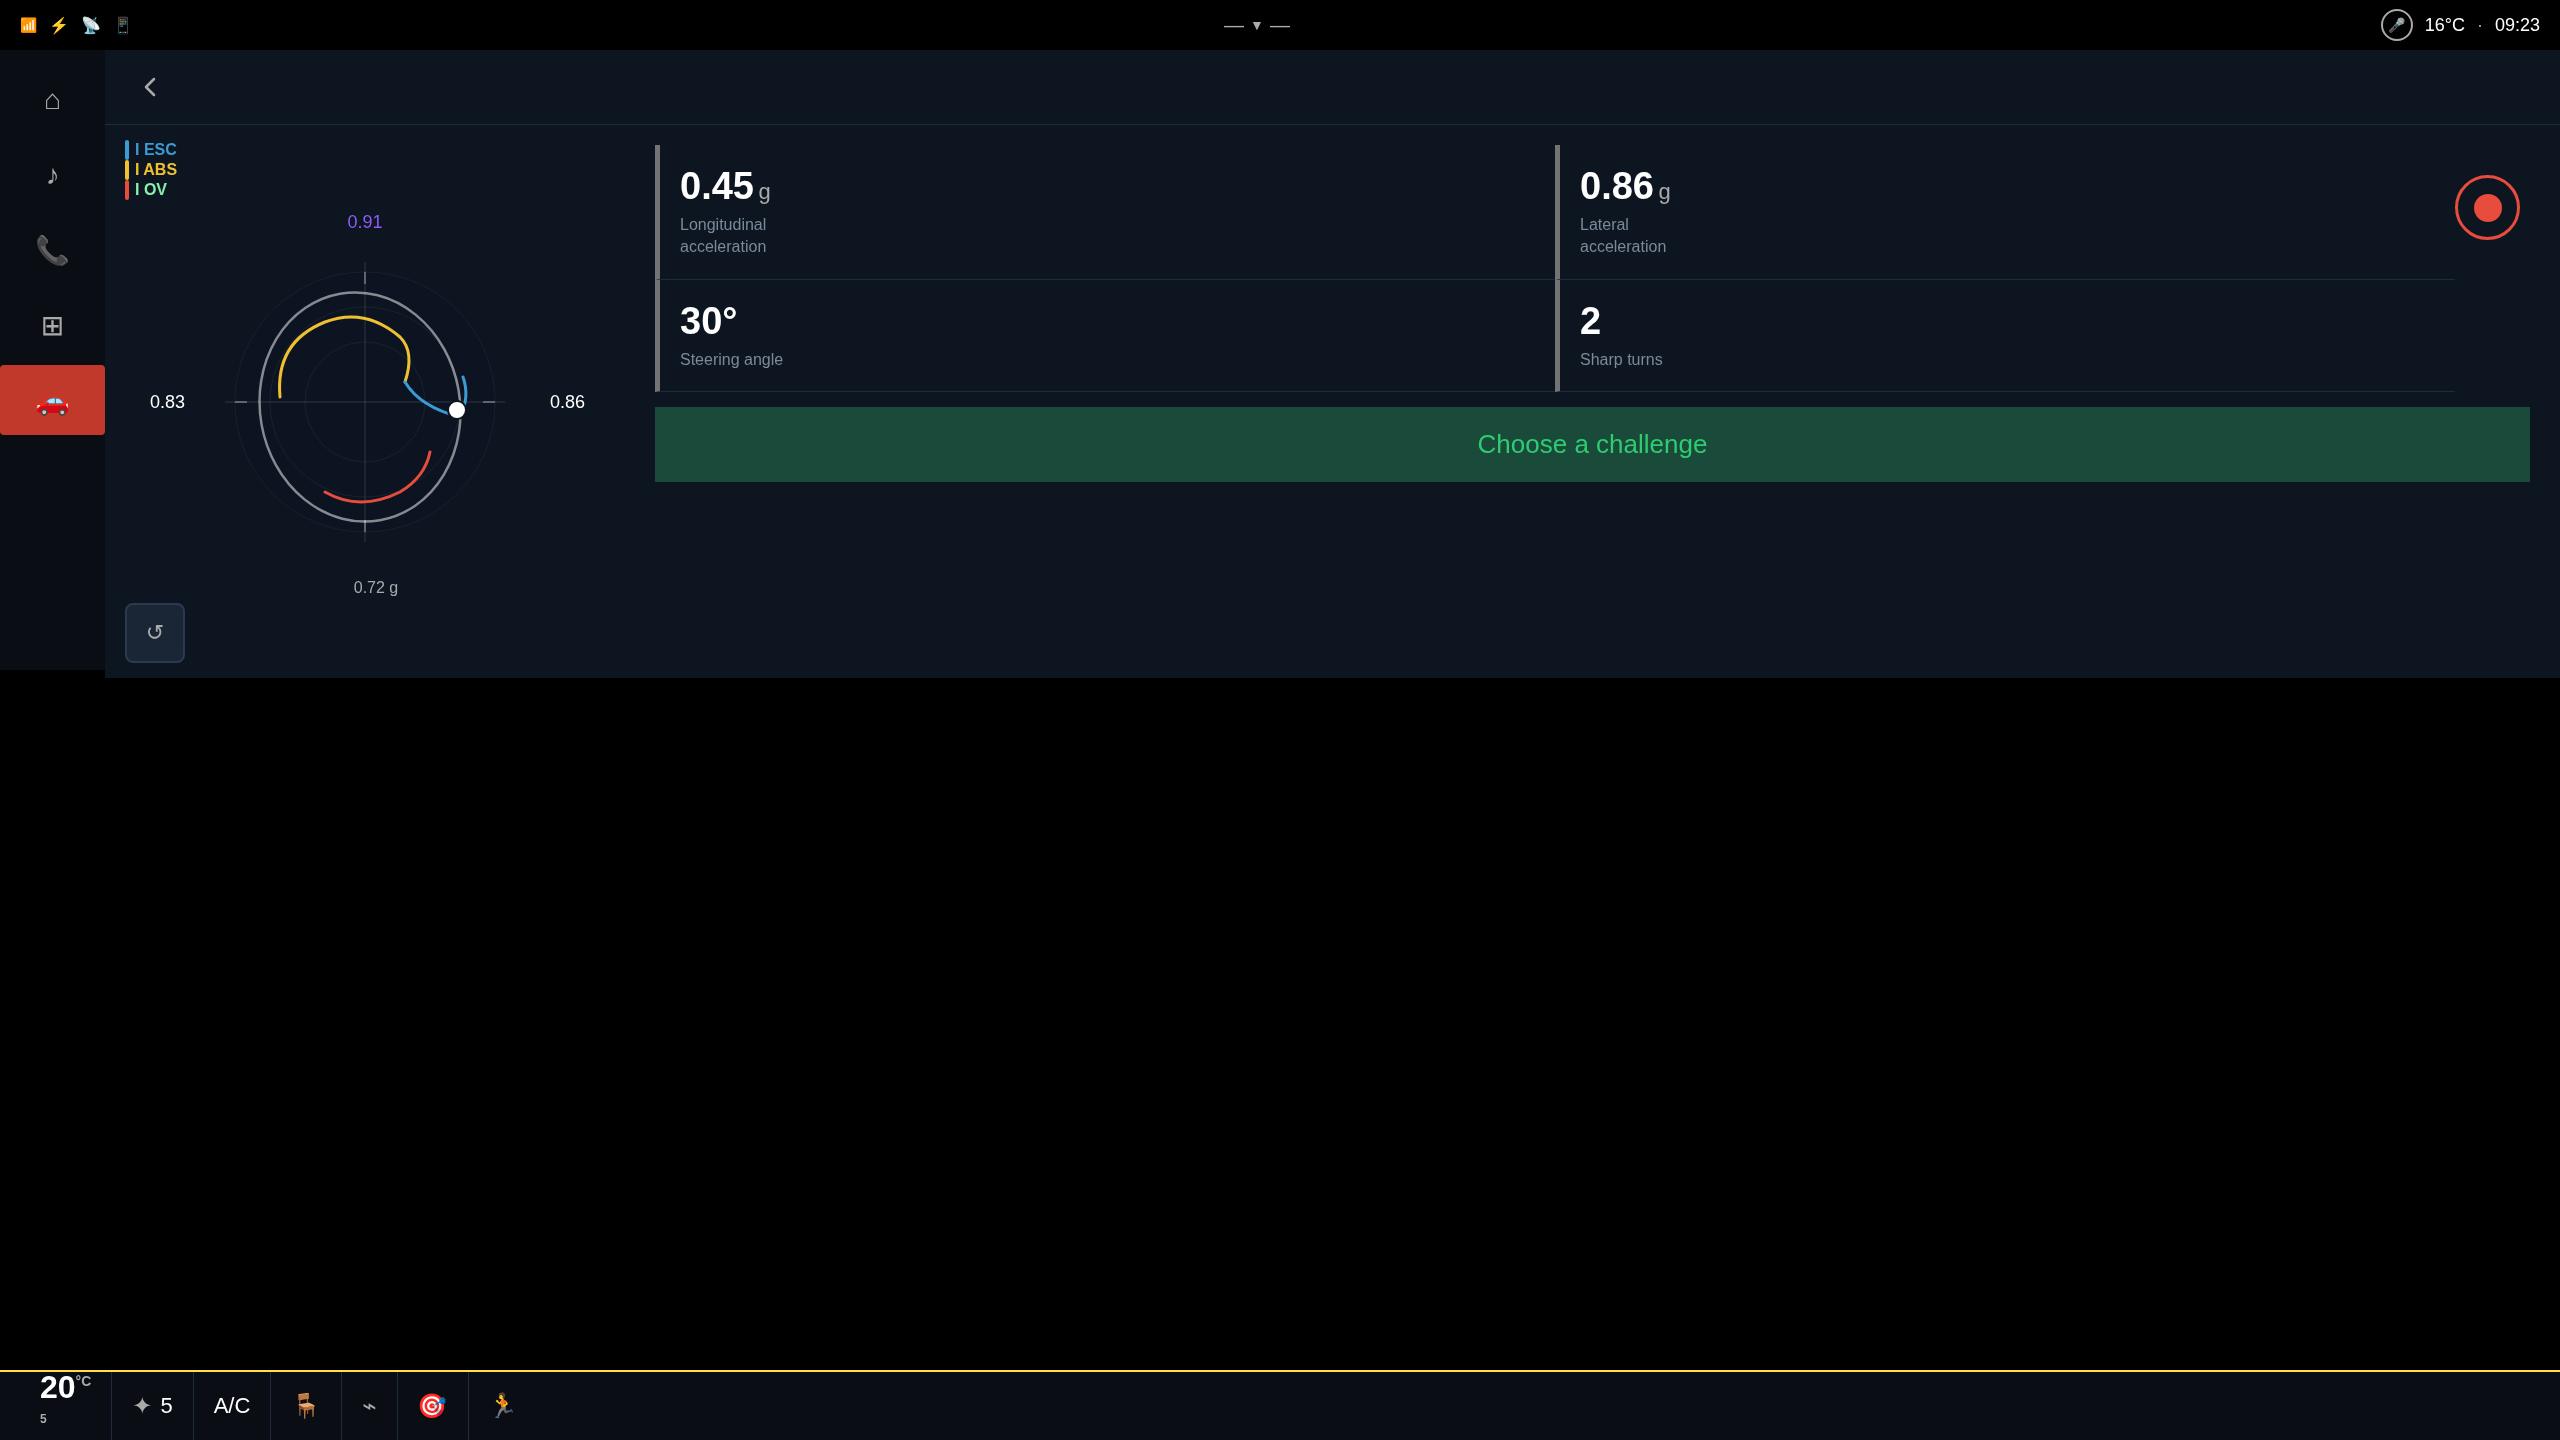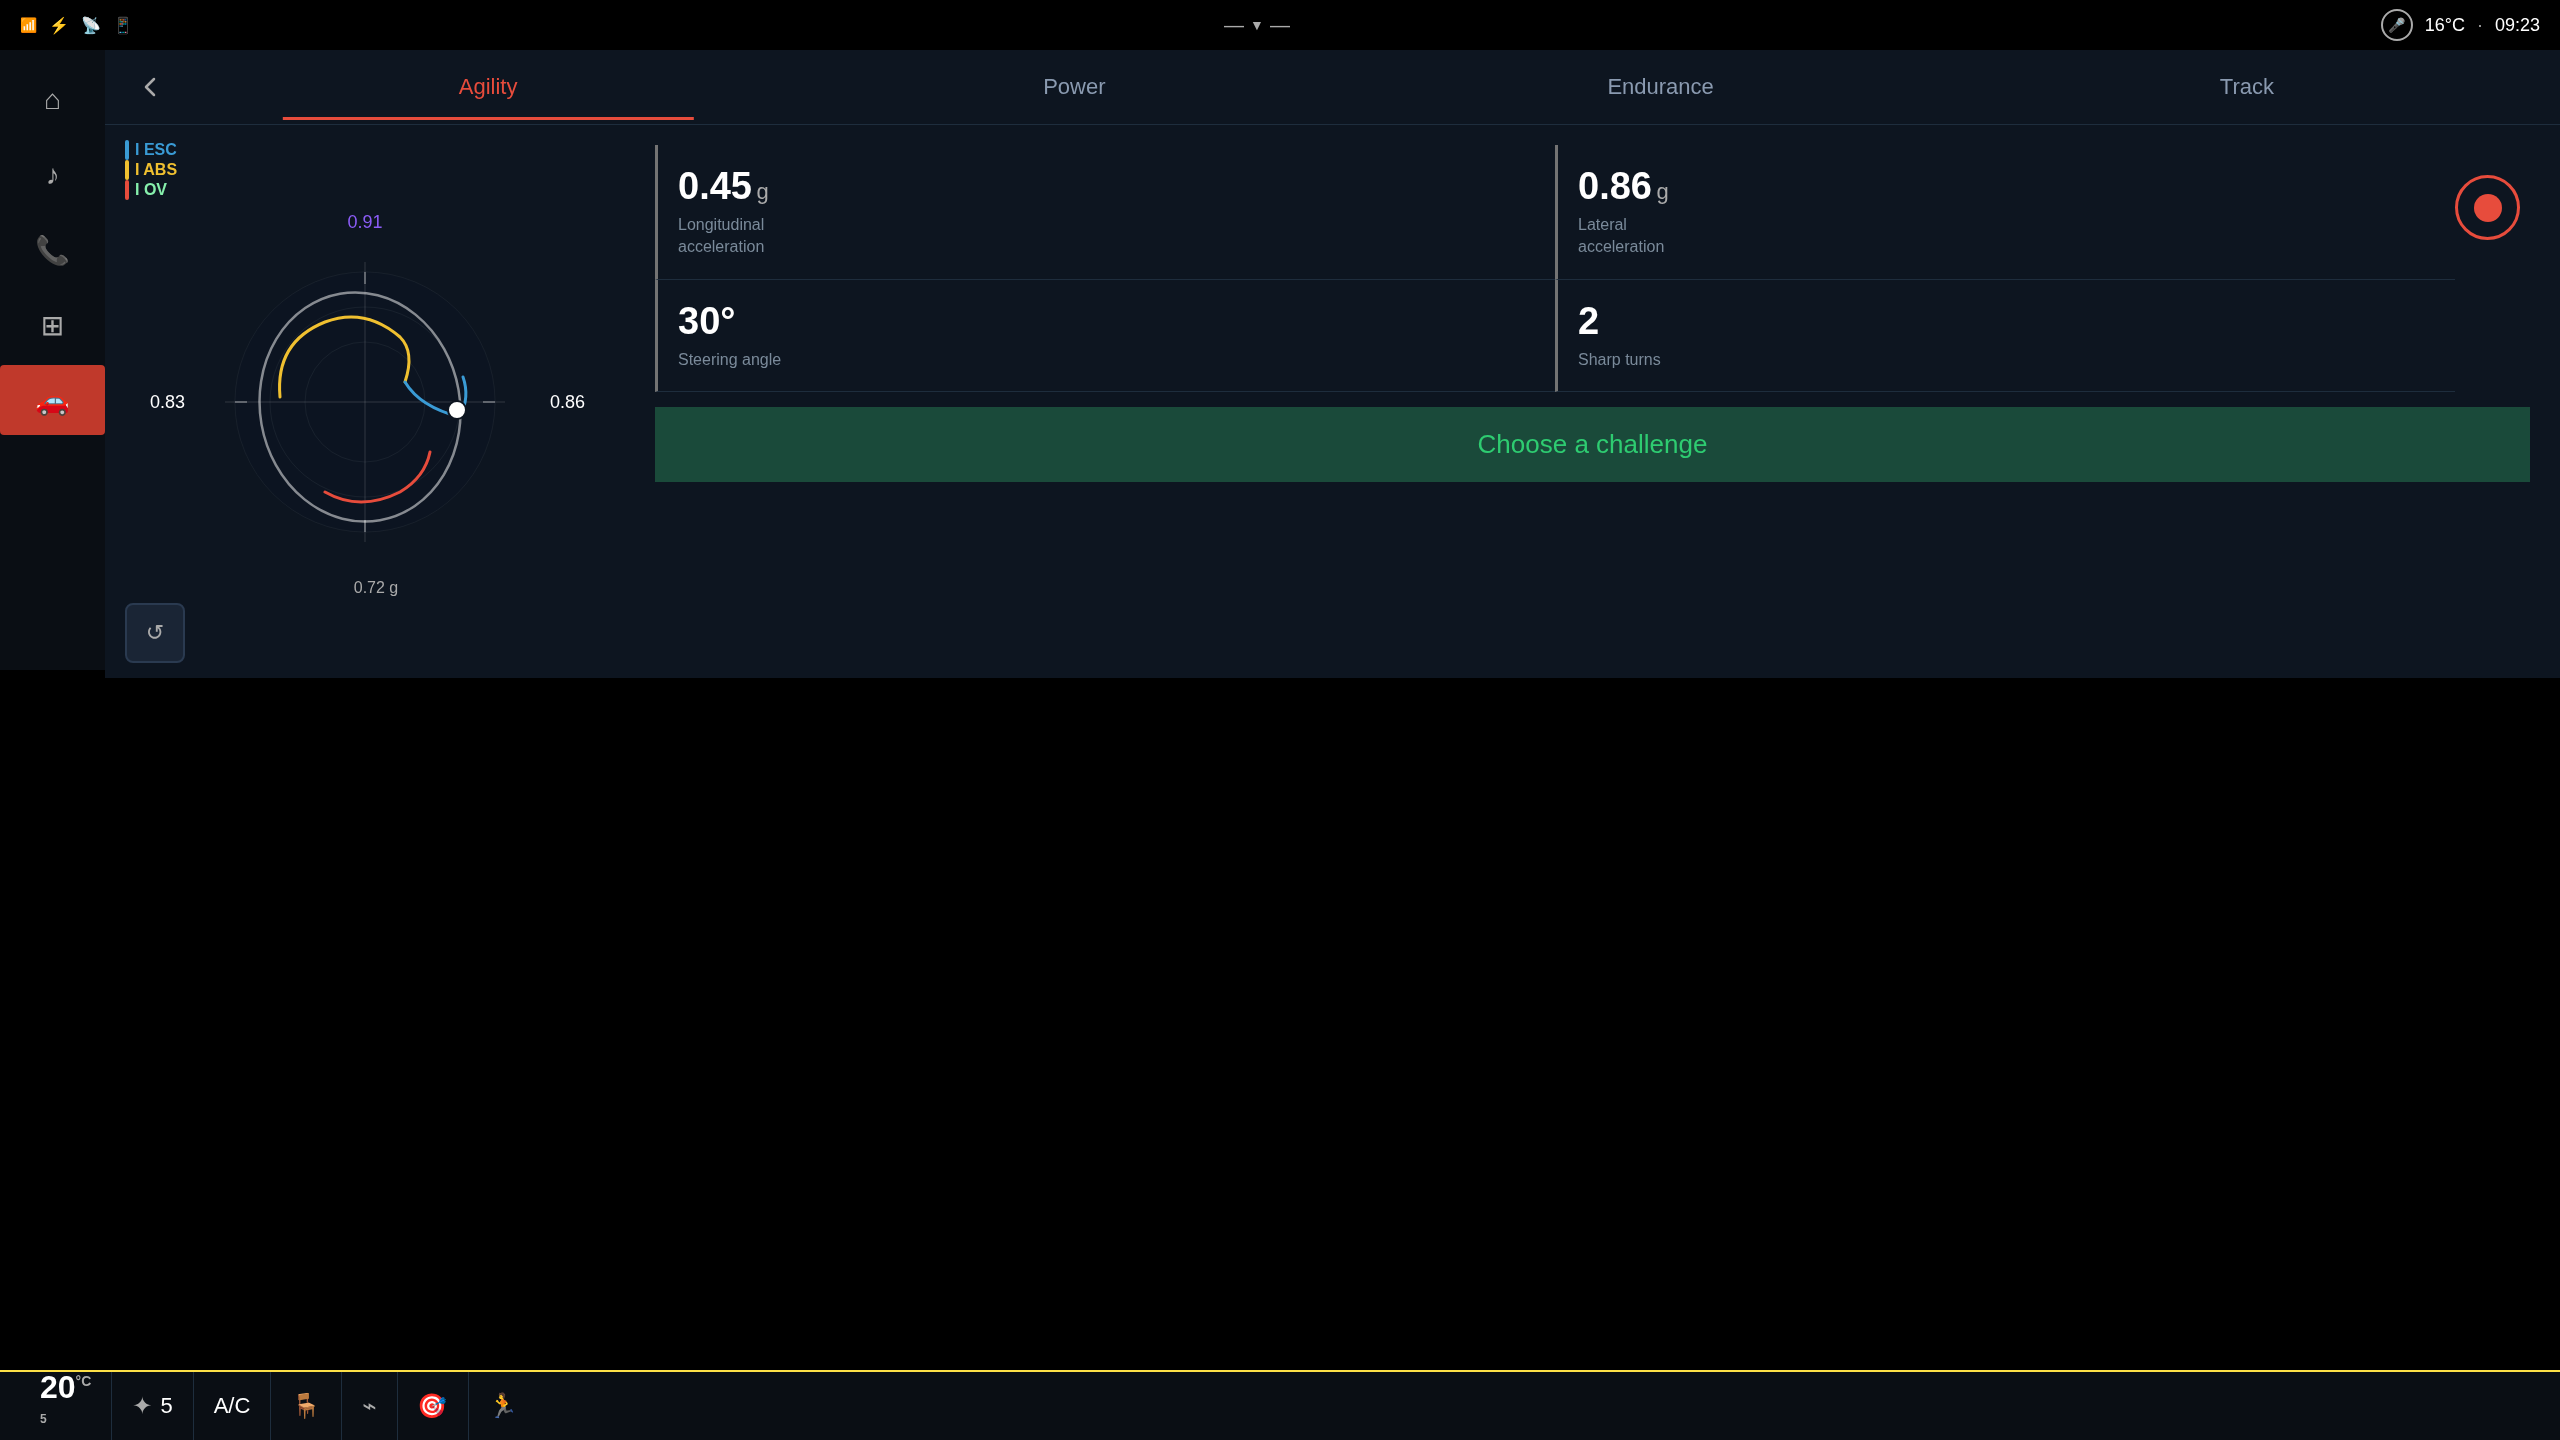--- a/index.html
+++ b/index.html
@@ -241,21 +241,21 @@
       gap: 0;
     }
     .stats-grid {
       display: grid;
       grid-template-columns: 1fr 1fr;
       gap: 0;
       flex: 1;
     }
     .stat-cell {
       padding: 20px 20px;
-      border-left: 3px solid #737373;
+      border-left: 5px solid #737373;
       border-bottom: 1px solid #1e2d3d;
     }
     .stat-value {
       font-size: 38px;
       font-weight: bold;
       color: #fff;
     }
     .stat-unit {
       font-size: 22px;
       font-weight: normal;
@@ -386,34 +386,20 @@
   </div>
 </div>
 
 <div class="main">
 
   <div class="top-nav">
     <div class="back-btn">
       <svg width="28" height="28" viewBox="0 0 28 28" fill="none">
         <path d="M18 6 L10 14 L18 22" stroke="#aaa" stroke-width="2.5" stroke-linecap="round" stroke-linejoin="round"></path>
       </svg>
-    </div>
-    <div class="nav-tabs">
-      <div class="nav-tab active">
-        <span>Agility</span>
-      </div>
-      <div class="nav-tab">
-        <span>Power</span>
-      </div>
-      <div class="nav-tab">
-        <span>Endurance</span>
-      </div>
-      <div class="nav-tab">
-        <span>Track</span>
-      </div>
     </div>
   </div>
 
   <div class="content">
 
     <div class="gauge-area">
 
       <div class="legend">
         <div class="legend-item">
           <div class="legend-bar" style="background:#3a9bd5;"></div>

